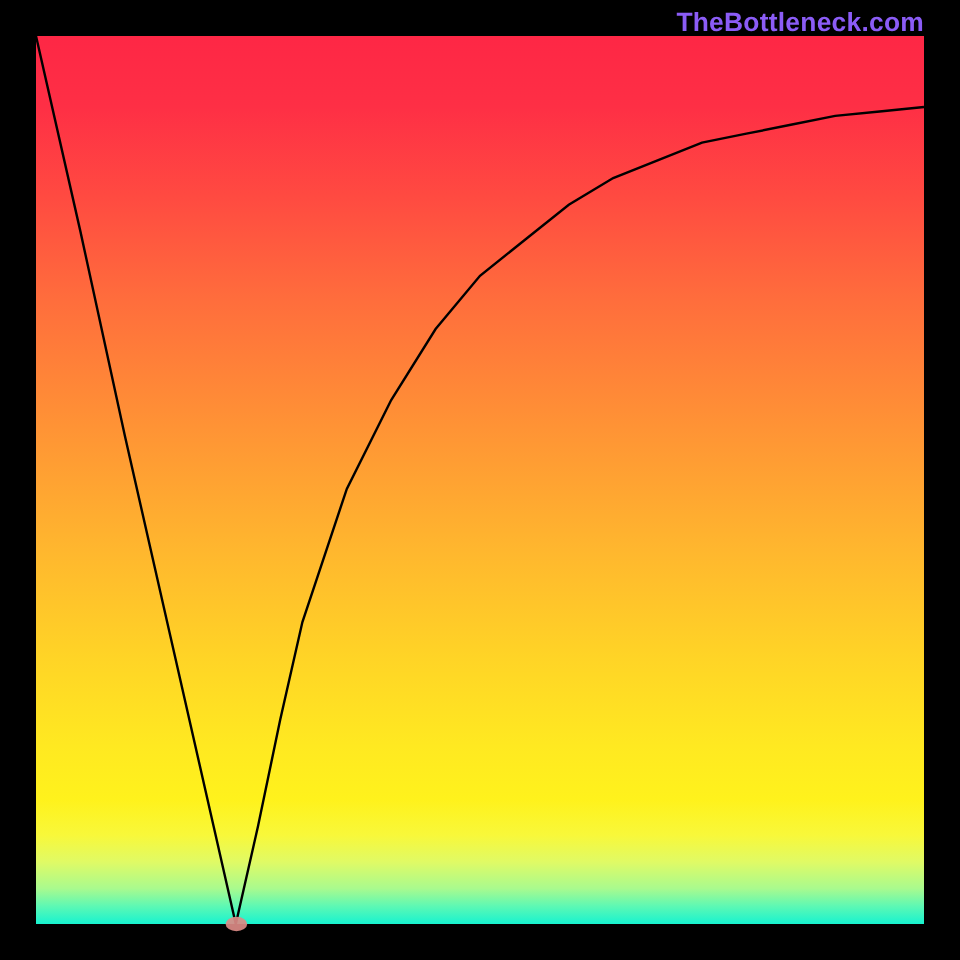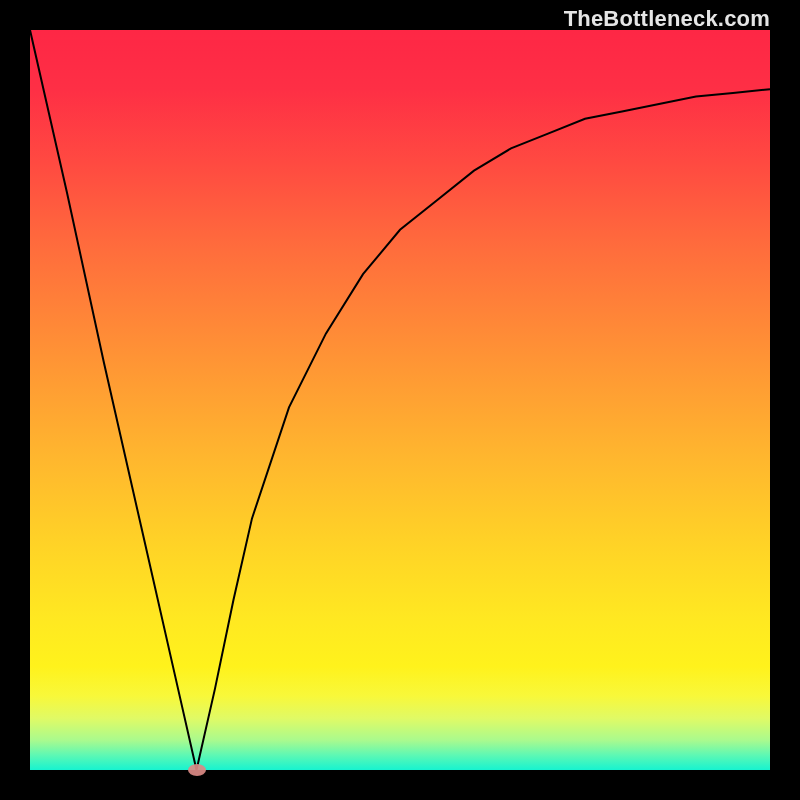--- a/index.html
+++ b/index.html
@@ -37,21 +37,21 @@
       #e0fa65 93%,
       #a9fa8e 96%,
       #5df8b4 98%,
       #17f3d0 100%
     );
   }
   .attribution {
     position: absolute;
     top: 6px;
     right: 30px;
-    color: #e5e5e5;
+    color: #8b5cf6;
     font-size: 22px;
     font-weight: 600;
     letter-spacing: 0.2px;
   }
   svg.curve {
     position: absolute;
     left: 0;
     top: 0;
     width: 740px;
     height: 740px;

